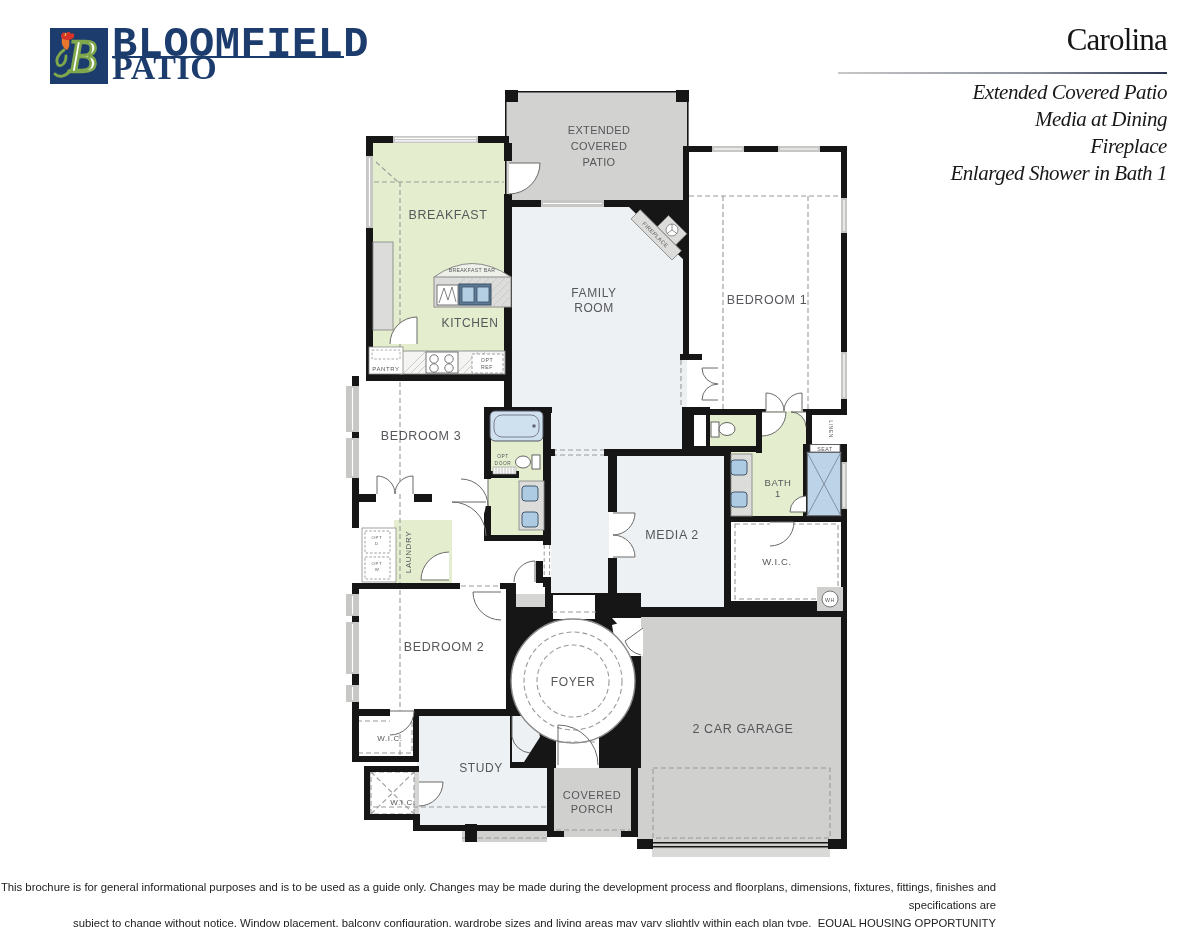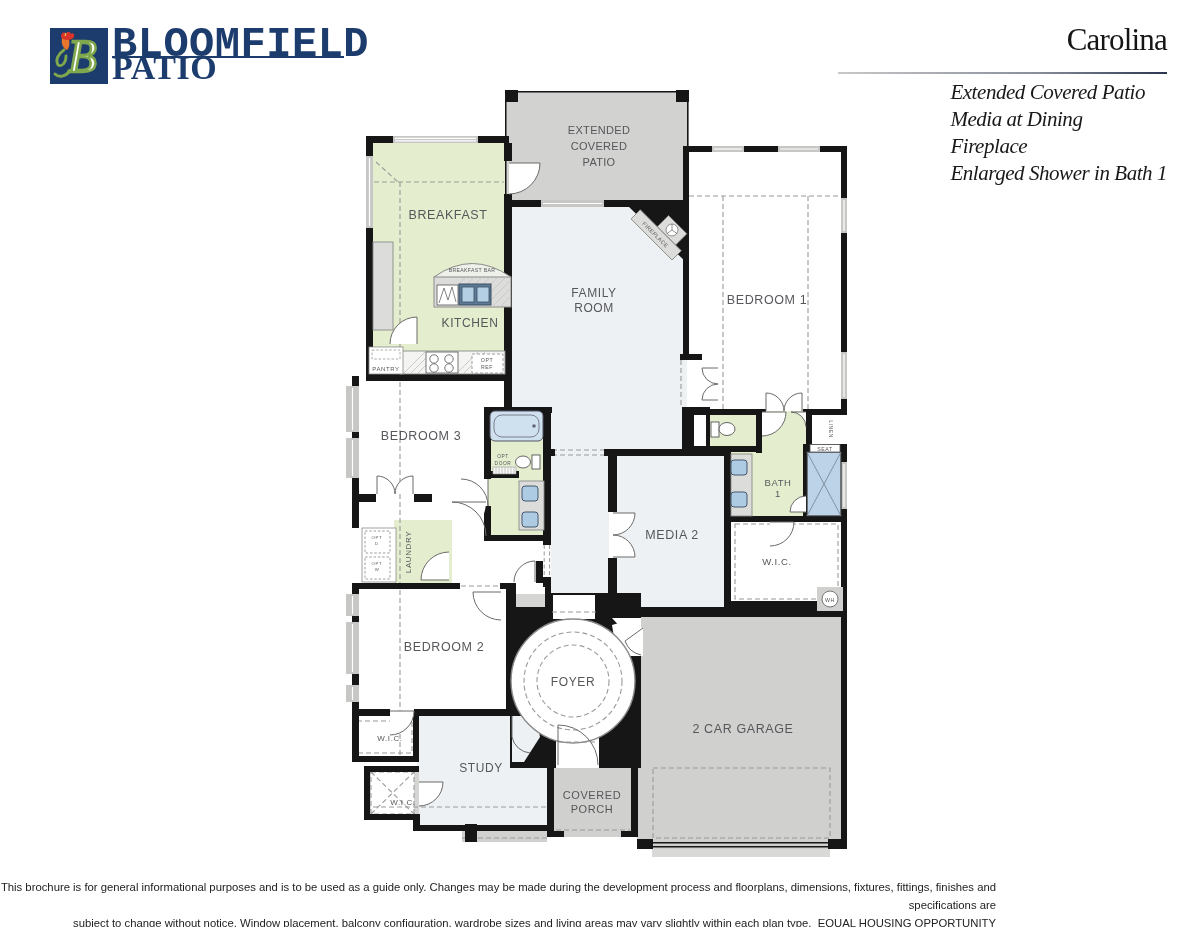--- a/index.html
+++ b/index.html
@@ -2,21 +2,21 @@
 <html><head>
 <meta charset="utf-8">
 <style>
   html,body{margin:0;padding:0;background:#ffffff;}
   #page{position:relative;width:1200px;height:927px;background:#fff;overflow:hidden;
         font-family:"Liberation Sans", sans-serif;}
   #carolina{position:absolute;top:22px;right:33px;font-family:"Liberation Serif",serif;
             font-size:31px;color:#151515;letter-spacing:-0.8px;}
   #hr1{position:absolute;top:72px;left:838px;width:329px;height:2px;
        background:linear-gradient(to right,#c8c8c8,#8a8f9b 60%,#2a3550);}
-  #feat{position:absolute;top:79px;right:33px;font-family:"Liberation Serif",serif;
+  #feat{position:absolute;top:79px;right:33px;text-align:right;font-family:"Liberation Serif",serif;
         font-style:italic;font-size:21px;letter-spacing:-0.45px;line-height:27px;color:#181818;}
   #disc{position:absolute;top:878px;left:0;width:996px;text-align:right;
         font-size:11.3px;line-height:18px;color:#222;}
   #logo{position:absolute;left:50px;top:28px;}
   #bf1{position:absolute;left:112px;top:21px;font-family:Liberation Mono, monospace;
        font-weight:bold;font-size:42px;color:#1d3c6e;letter-spacing:0.5px;}
   #bf2{position:absolute;left:112px;top:49px;font-family:"Liberation Serif",serif;
        font-weight:bold;font-size:34px;color:#1d3c6e;letter-spacing:0.5px;}
   #bfline{position:absolute;left:112px;top:56px;width:232px;height:1.5px;background:#1d3c6e;}
 </style>

